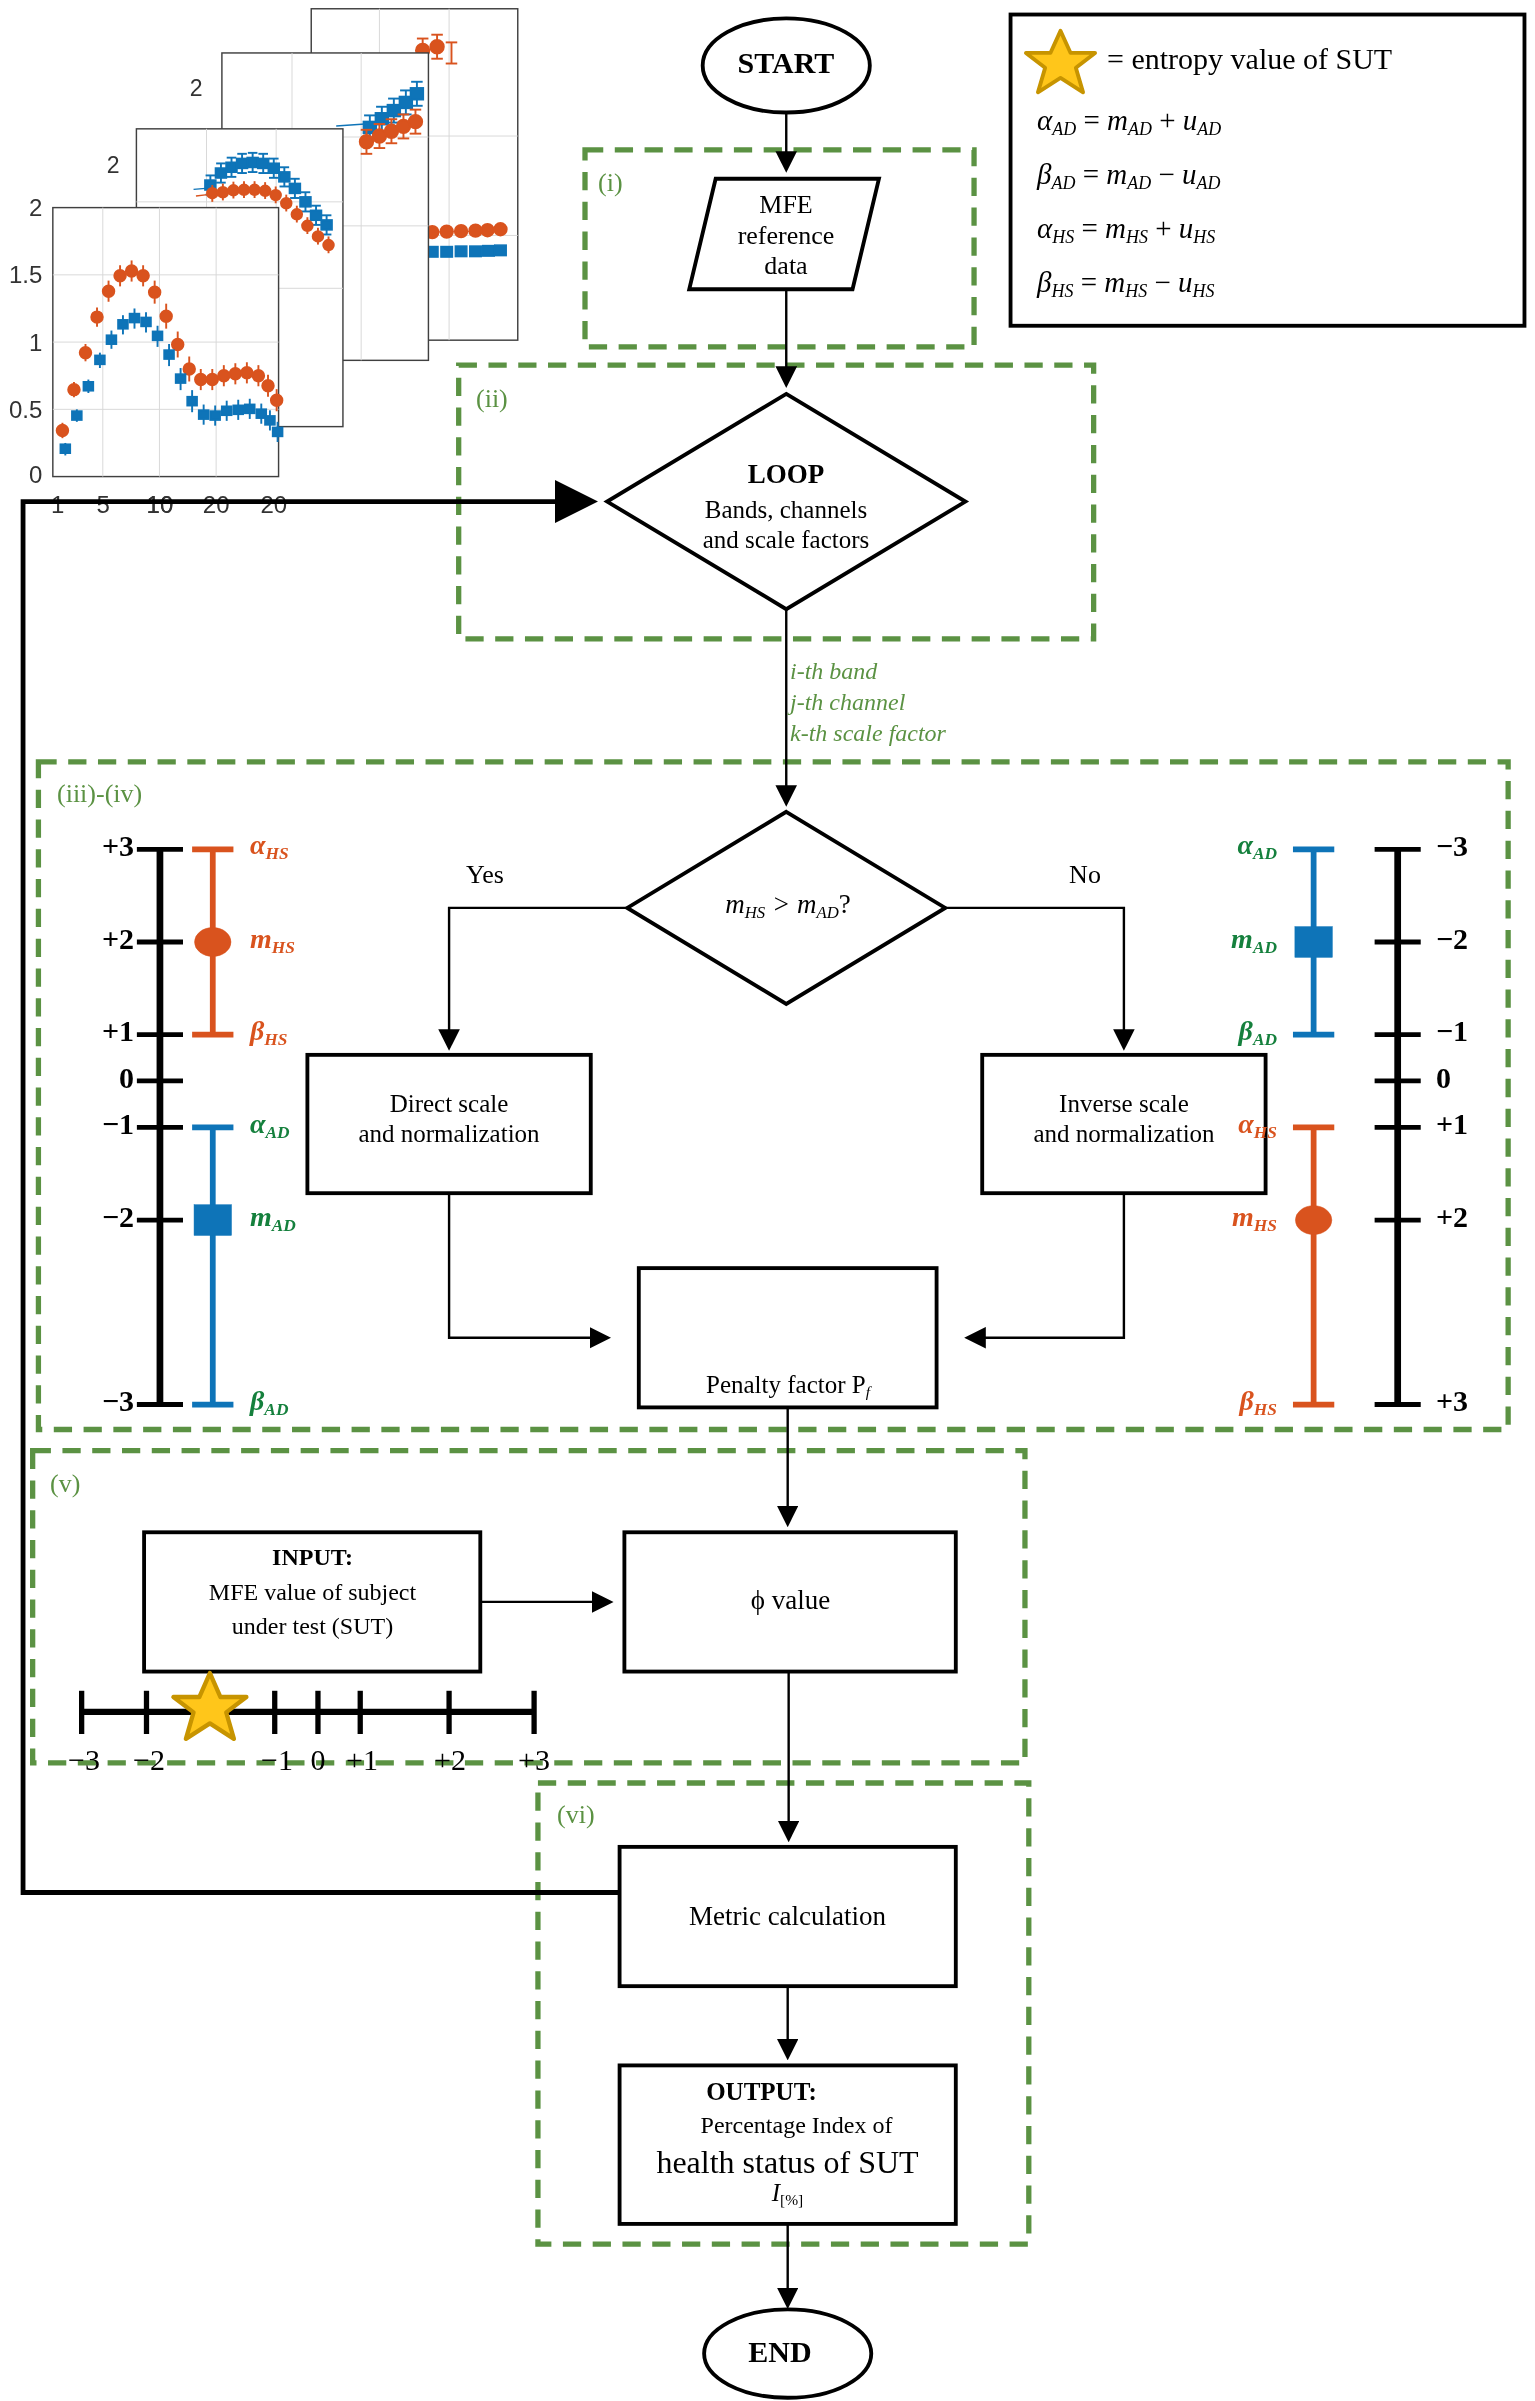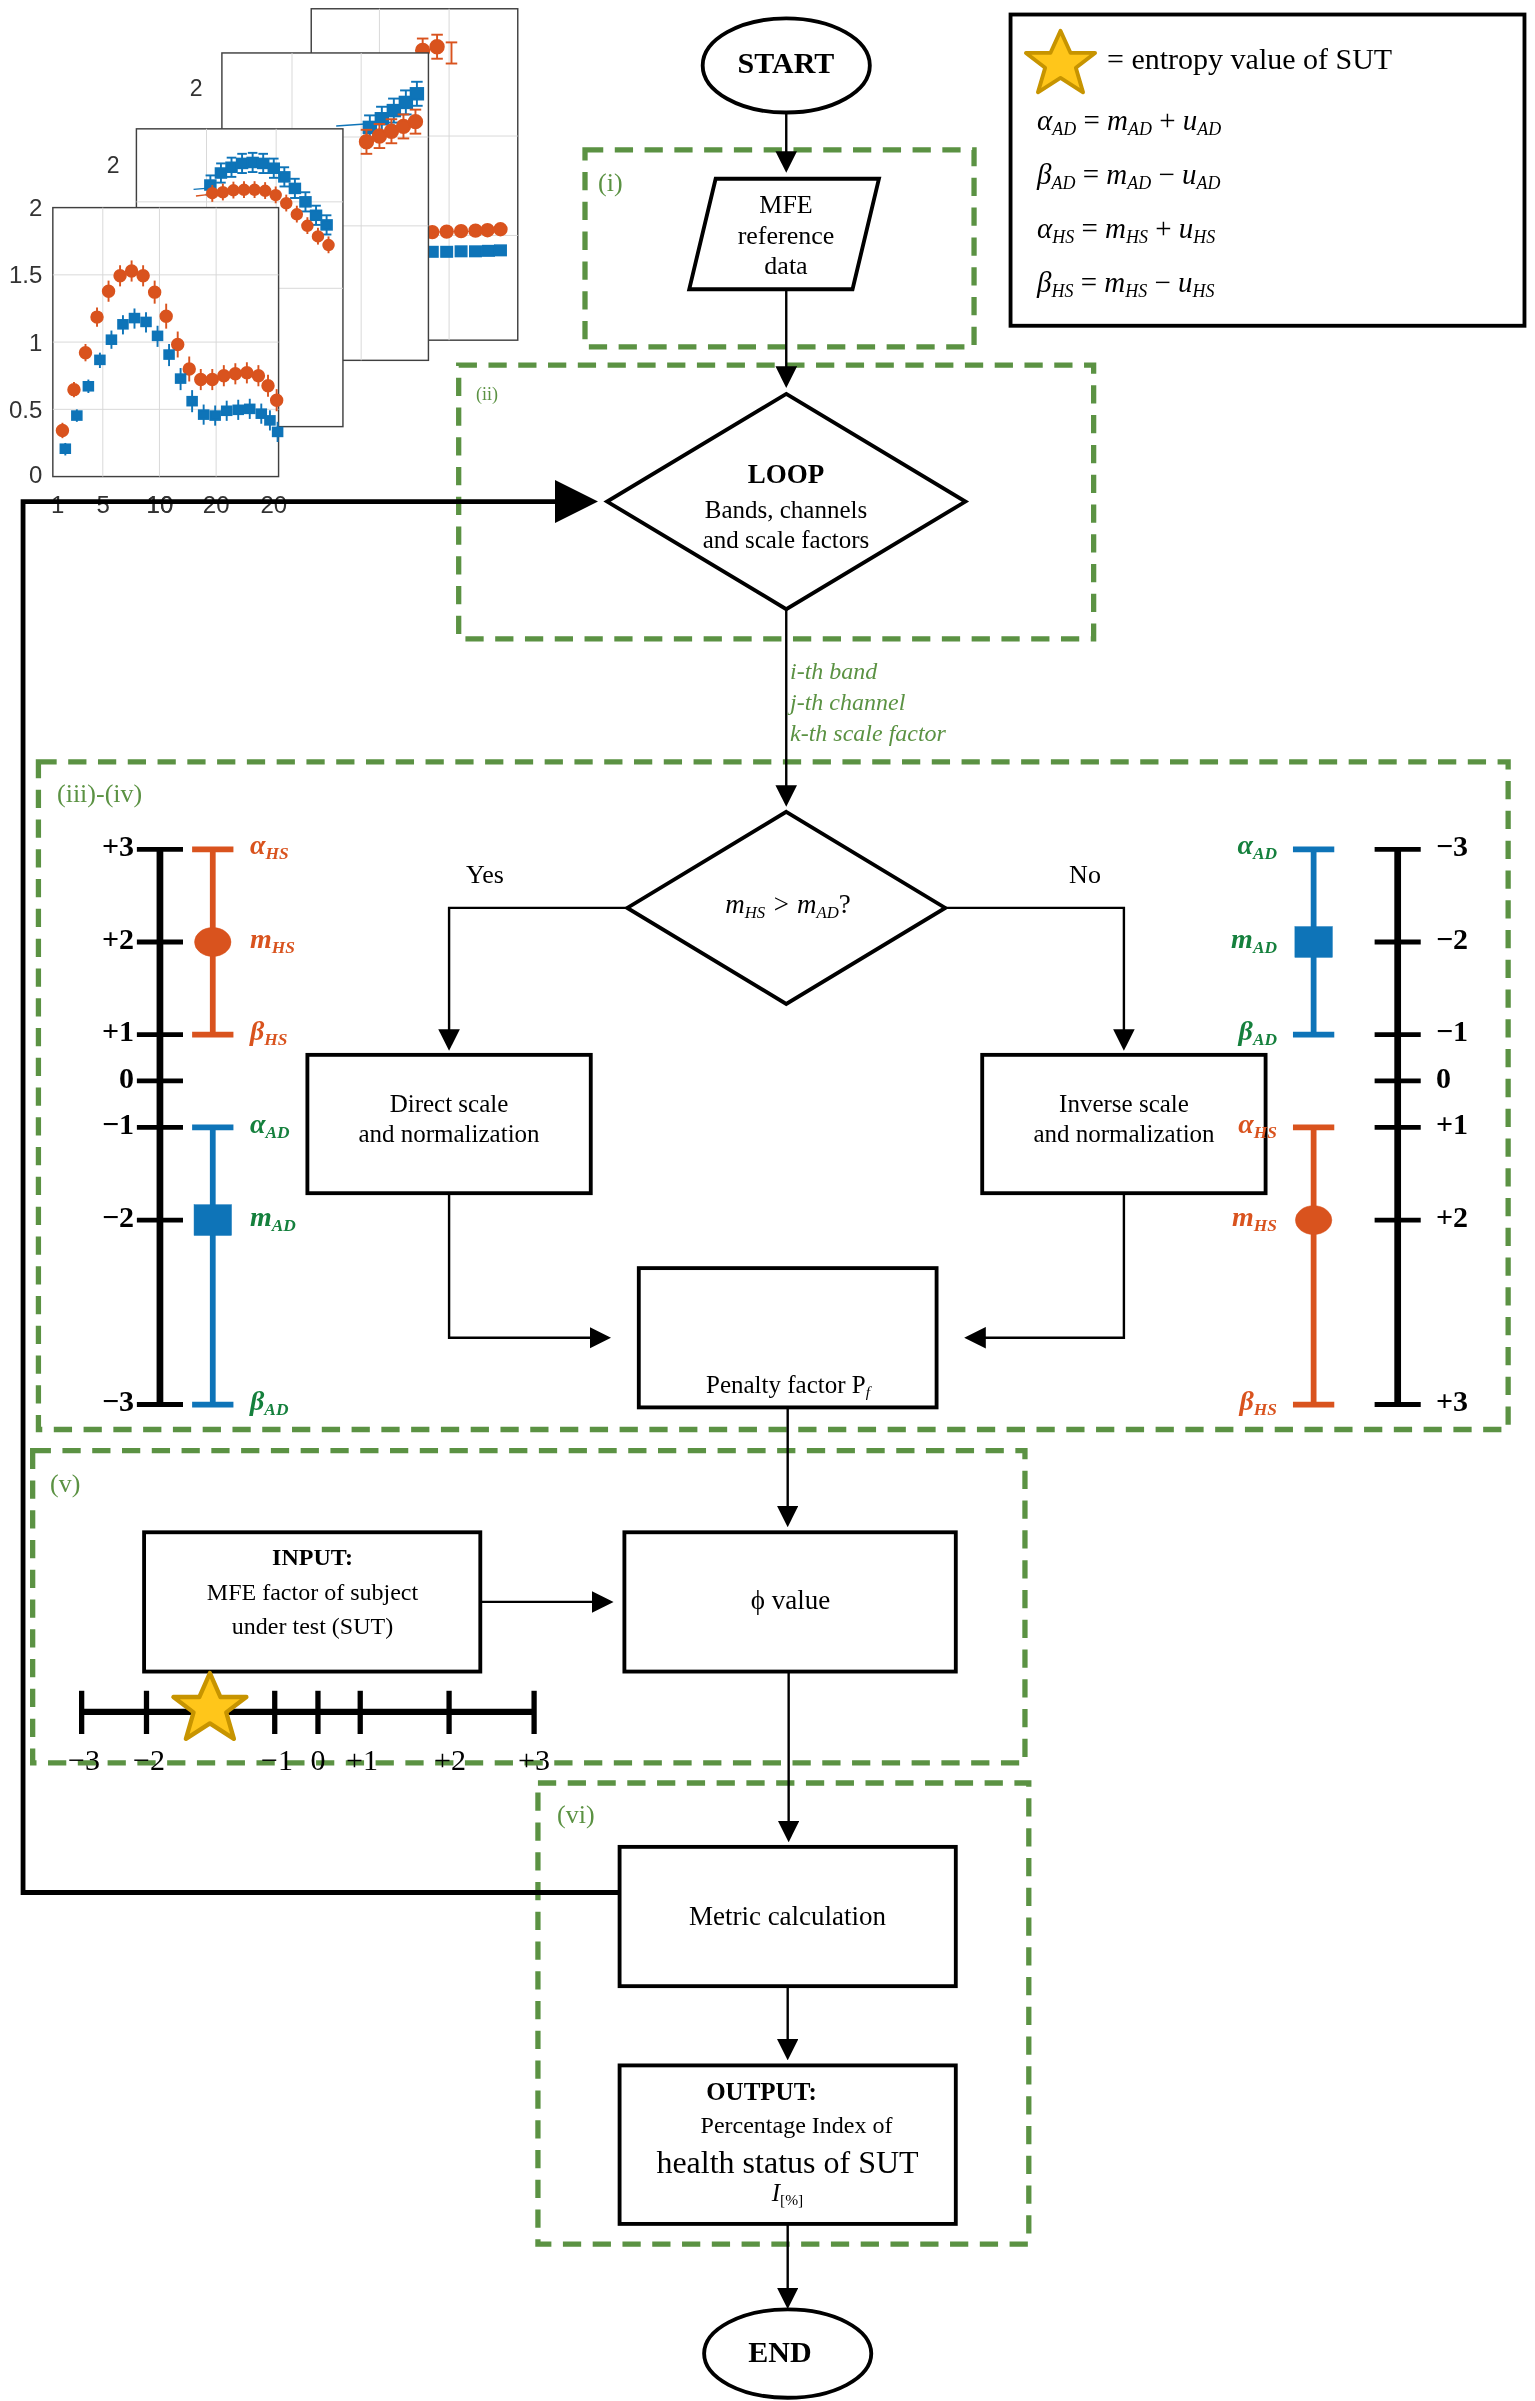--- a/index.html
+++ b/index.html
@@ -599,21 +599,21 @@
 
   <div class="txt serif bold" style="left:690px;top:459px;width:192px;font-size:27px;">LOOP</div>
   <div class="txt serif" style="left:642px;top:495px;width:288px;font-size:25px;">Bands, channels</div>
   <div class="txt serif" style="left:642px;top:525px;width:288px;font-size:25px;">and scale factors</div>
 
   <div class="txt serif ital green" style="left:790px;top:657px;width:288px;text-align:left;font-size:24px;">i-th band</div>
   <div class="txt serif ital green" style="left:790px;top:688px;width:288px;text-align:left;font-size:24px;">j-th channel</div>
   <div class="txt serif ital green" style="left:790px;top:719px;width:288px;text-align:left;font-size:24px;">k-th scale factor</div>
 
   <div class="txt serif green" style="left:598px;top:168px;width:86px;text-align:left;font-size:26px;">(i)</div>
-  <div class="txt serif green" style="left:476px;top:384px;width:96px;text-align:left;font-size:18px;">(ii)</div>
+  <div class="txt serif green" style="left:476px;top:384px;width:96px;text-align:left;font-size:26px;">(ii)</div>
   <div class="txt serif green" style="left:57px;top:779px;width:202px;text-align:left;font-size:26px;">(iii)-(iv)</div>
   <div class="txt serif green" style="left:50px;top:1469px;width:96px;text-align:left;font-size:26px;">(v)</div>
   <div class="txt serif green" style="left:557px;top:1800px;width:106px;text-align:left;font-size:26px;">(vi)</div>
 
   <div class="txt serif ital" style="left:668px;top:889px;width:240px;font-size:27px;">
     <span class="nowrap"><span>m</span><span class="sub">HS</span><span> &gt; </span><span>m</span><span class="sub">AD</span><span class="serif" style="font-style:normal">?</span></span>
   </div>
 
   <div class="txt serif" style="left:432px;top:860px;width:106px;font-size:26px;">Yes</div>
   <div class="txt serif" style="left:1037px;top:860px;width:96px;font-size:26px;">No</div>
@@ -625,21 +625,21 @@
   <div class="txt serif" style="left:987px;top:1089px;width:274px;font-size:25px;">
     <div>Inverse scale</div>
     <div>and normalization</div>
   </div>
 
   <div class="txt serif" style="left:644px;top:1322px;width:288px;font-size:25px;margin-top:48px;">
     <span class="nowrap"><span>Penalty factor P</span><span class="sub">f</span></span>
   </div>
 
   <div class="txt serif bold" style="left:149px;top:1543px;width:327px;font-size:24px;">INPUT:</div>
-  <div class="txt serif" style="left:149px;top:1578px;width:327px;font-size:24px;">MFE factor of subject</div>
+  <div class="txt serif" style="left:149px;top:1578px;width:327px;font-size:24px;">MFE value of subject</div>
   <div class="txt serif" style="left:149px;top:1612px;width:327px;font-size:24px;">under test (SUT)</div>
 
   <div class="txt serif" style="left:627px;top:1585px;width:327px;font-size:27px;">ϕ value</div>
 
   <div class="txt serif" style="left:622px;top:1901px;width:331px;font-size:27px;">Metric calculation</div>
 
   <div class="txt serif bold" style="left:622px;top:2077px;width:279px;font-size:25px;">OUTPUT:</div>
   <div class="txt serif" style="left:622px;top:2111px;width:349px;font-size:24px;">Percentage Index of</div>
   <div class="txt serif" style="left:622px;top:2144px;width:331px;font-size:32px;">health status of SUT</div>
   <div class="txt serif" style="left:622px;top:2178px;width:331px;font-size:25px;">

